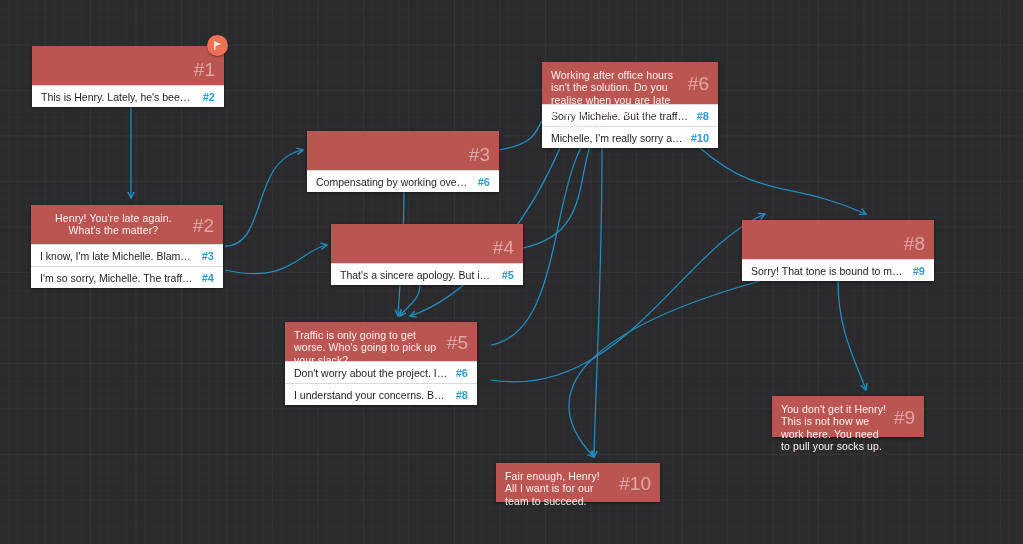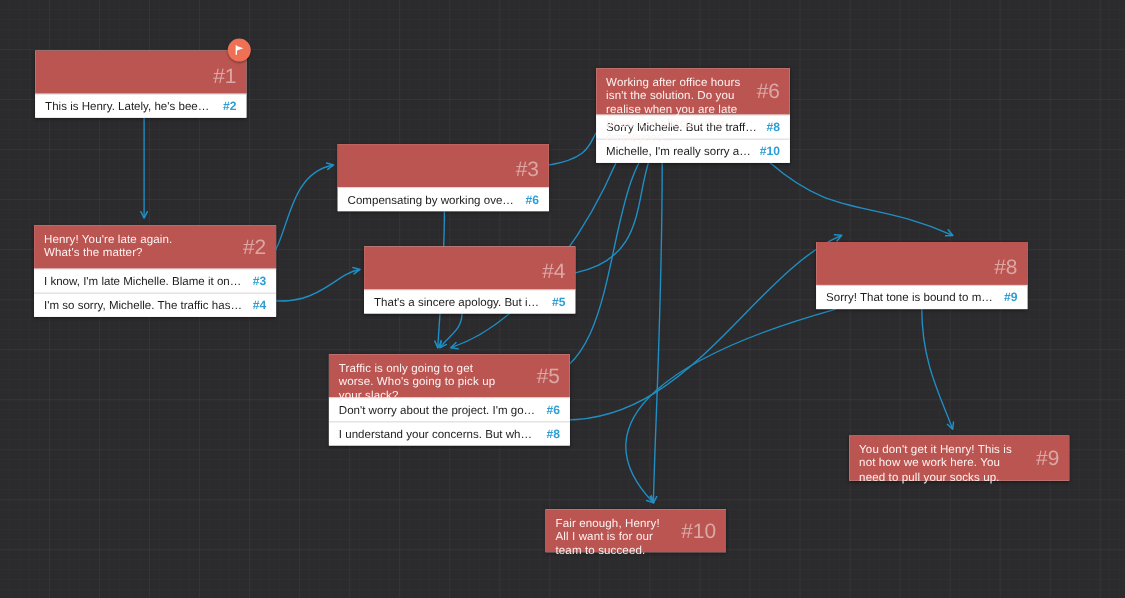--- a/index.html
+++ b/index.html
@@ -141,21 +141,21 @@
               <rect x="2.2" y="1.2" width="1.25" height="8.6" fill="#ffffff"></rect>
               <path d="M3.45 1.9 L9.2 3.95 L3.45 6.0 Z" fill="#ffffff"></path>
             </svg>
           </div>
         </div>
         <div class="reply">
           <span class="reply-text">This is Henry. Lately, he's been having ...</span>
           <span class="reply-num">#2</span>
         </div>
       </div>
-      <div class="node" style="left: 31px; top: 205px; width: 220px;">
+      <div class="node" style="left: 31px; top: 205px; width: 192px; text-align: center;">
         <div class="node-header tall" style="height: 39px;">
           <div class="header-text">Henry! You're late again. What's the matter?</div>
           <div class="header-num">#2</div>
         </div>
         <div class="reply">
           <span class="reply-text">I know, I'm late Michelle. Blame it on th...</span>
           <span class="reply-num">#3</span>
         </div>
         <div class="reply">
           <span class="reply-text">I'm so sorry, Michelle. The traffic has be...</span>
@@ -175,21 +175,21 @@
       <div class="node" style="left: 331px; top: 224px; width: 192px;">
         <div class="node-header" style="height: 39px;">
           <div class="header-text"></div>
           <div class="header-num">#4</div>
         </div>
         <div class="reply">
           <span class="reply-text">That's a sincere apology. But is an apolo...</span>
           <span class="reply-num">#5</span>
         </div>
       </div>
-      <div class="node" style="left: 299px; top: 322px; width: 219px;">
+      <div class="node" style="left: 285px; top: 322px; width: 192px;">
         <div class="node-header tall" style="height: 39px;">
           <div class="header-text">Traffic is only going to get worse. Who's going to pick up your slack?</div>
           <div class="header-num">#5</div>
         </div>
         <div class="reply">
           <span class="reply-text">Don't worry about the project. I'm goin...</span>
           <span class="reply-num">#6</span>
         </div>
         <div class="reply">
           <span class="reply-text">I understand your concerns. But what a...</span>
@@ -213,21 +213,21 @@
       <div class="node" style="left: 742px; top: 220px; width: 192px;">
         <div class="node-header" style="height: 39px;">
           <div class="header-text"></div>
           <div class="header-num">#8</div>
         </div>
         <div class="reply">
           <span class="reply-text">Sorry! That tone is bound to make matt...</span>
           <span class="reply-num">#9</span>
         </div>
       </div>
-      <div class="node" style="left: 772px; top: 396px; width: 200px;">
+      <div class="node" style="left: 772px; top: 396px; width: 152px;">
         <div class="node-header tall" style="height: 41px;">
           <div class="header-text">You don't get it Henry! This is not how we work here. You need to pull your socks up.</div>
           <div class="header-num">#9</div>
         </div>
       </div>
       <div class="node" style="left: 496px; top: 463px; width: 164px;">
         <div class="node-header tall" style="height: 36px;">
           <div class="header-text">Fair enough, Henry! All I want is for our team to succeed.</div>
           <div class="header-num">#10</div>
         </div>

